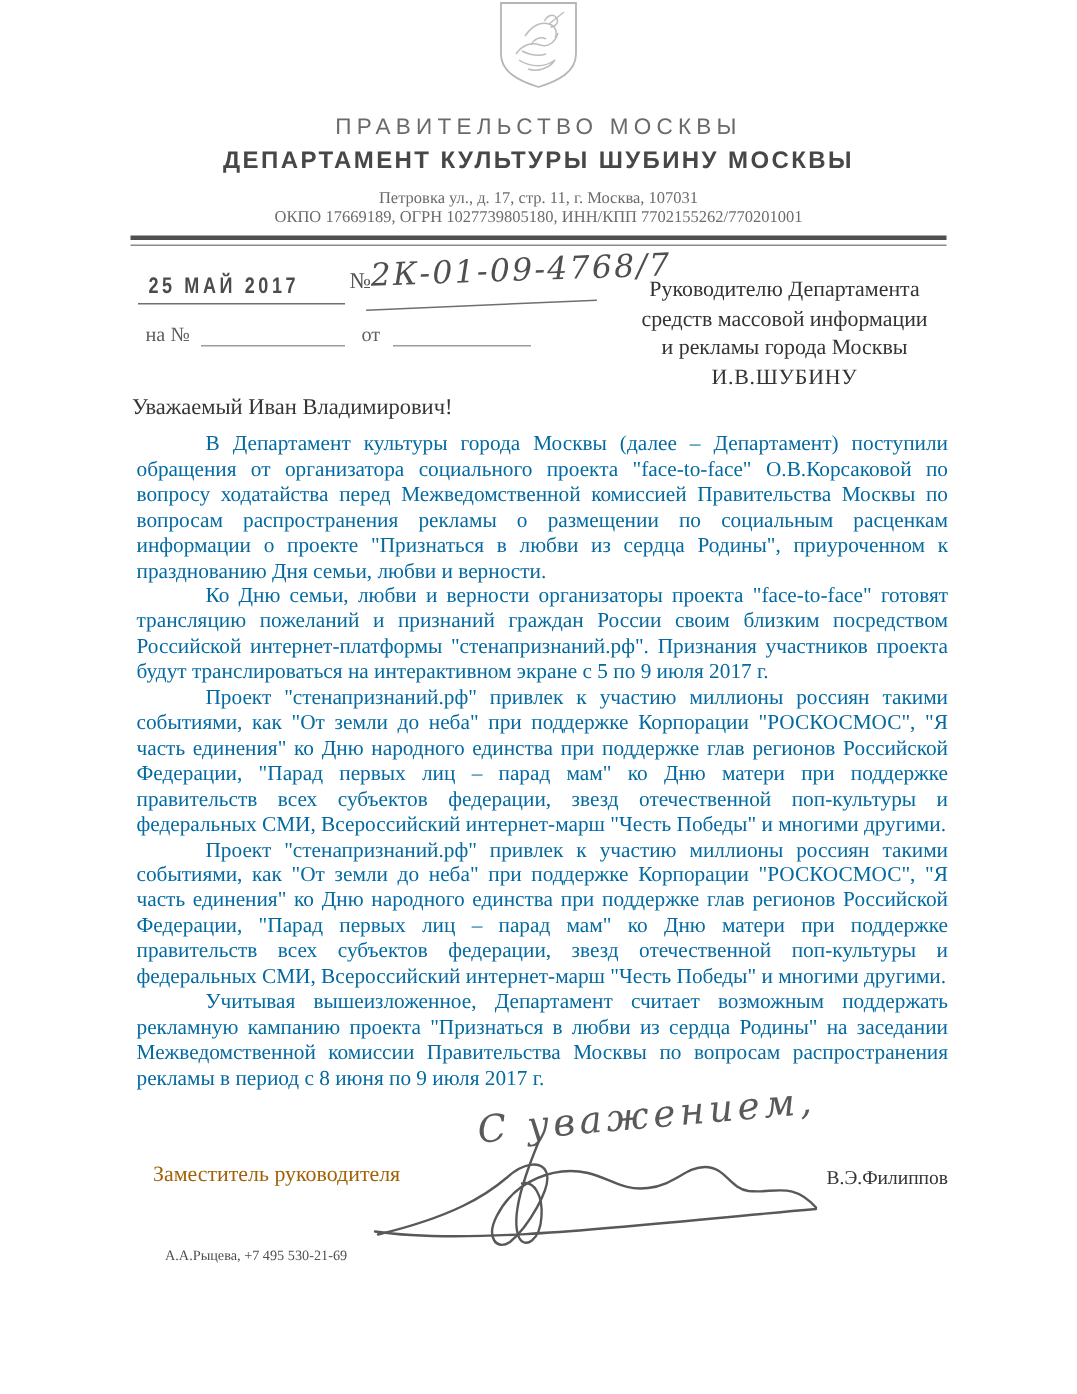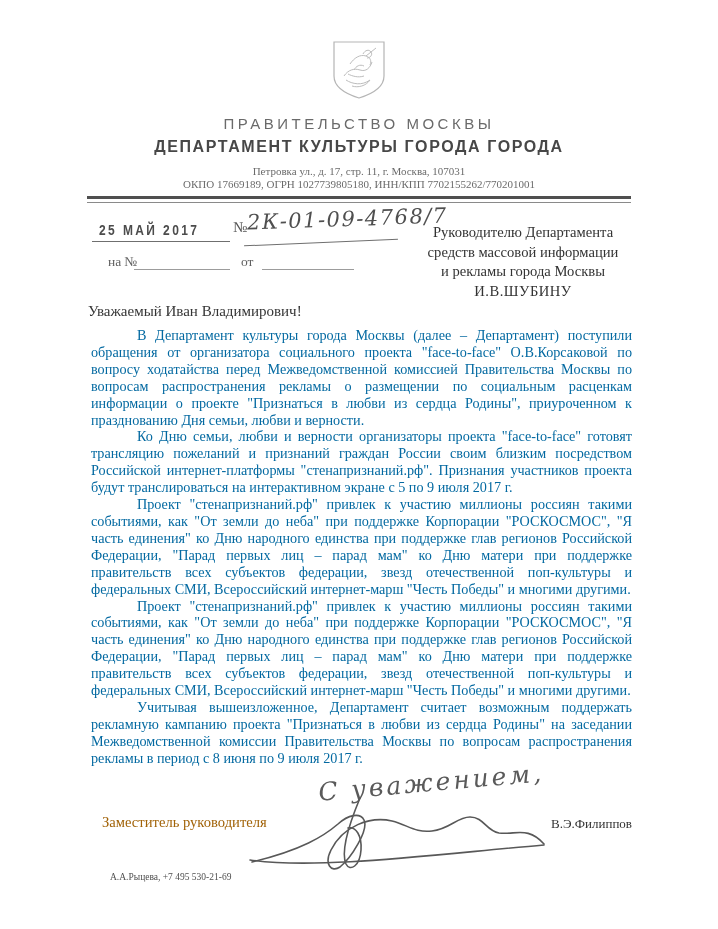--- a/index.html
+++ b/index.html
@@ -6,21 +6,21 @@
   .page{
     position:relative;
     width:718px;height:929px;
     margin:0 auto;
     background:#ffffff;
     font-family:"Liberation Serif", serif;
     color:#3b3b3b;
     overflow:hidden;
   }
   
-  .letterhead{padding-top:40px;text-align:center;}
+  .letterhead{text-align:center;}
   .emblem{display:inline-block;width:58px;height:60px;}
   .org-government{
     font-family:"Liberation Sans", sans-serif;
     font-size:15px;letter-spacing:3.5px;color:#6a6a6a;
     margin-top:11px;
   }
   .org-department{
     font-family:"Liberation Sans", sans-serif;
     font-size:16px;font-weight:bold;letter-spacing:1.6px;color:#474747;
     margin-top:6px;
@@ -42,21 +42,21 @@
   }
   .stamp-underline{position:absolute;left:92px;top:31px;width:138px;border-top:1.5px solid #6f6f6f;}
   .num-sign{position:absolute;left:233px;top:9px;font-size:15px;color:#555;}
   .hand-number{
     position:absolute;left:247px;top:-3px;
     font-family:"DejaVu Serif", serif;font-style:italic;
     font-size:21px;letter-spacing:1.5px;color:#4f4f4f;
     transform:rotate(-2deg);white-space:nowrap;
   }
   .num-underline{position:absolute;left:244px;top:32px;width:154px;border-top:1.4px solid #6f6f6f;transform:rotate(-2.5deg);}
-  .on-num-label{position:absolute;left:97px;top:44px;font-size:13.5px;color:#606060;margin-left:11px;}
+  .on-num-label{position:absolute;left:97px;top:44px;font-size:13.5px;color:#606060;}
   .on-num-line{position:absolute;left:134px;top:59px;width:96px;border-top:1.2px solid #9c9c9c;}
   .ot-label{position:absolute;left:241px;top:44px;font-size:13.5px;color:#606060;}
   .ot-line{position:absolute;left:262px;top:59px;width:92px;border-top:1.2px solid #9c9c9c;}
   .recipient{
     position:absolute;right:84px;top:13px;width:222px;
     text-align:center;font-size:14.6px;line-height:19.5px;color:#333;
   }
   .recipient-name{letter-spacing:.5px;}
   
   .salutation{margin:5px 88px 0 88px;font-size:15px;color:#353535;}
@@ -91,21 +91,21 @@
         <path d="M14 36 C18 30 24 28 30 30 C36 32 40 28 42 22"></path>
         <path d="M20 24 C24 18 30 14 36 16 C40 17 42 21 40 25"></path>
         <path d="M33 14 C35 10 39 9 41 12 C43 15 40 18 37 18"></path>
         <path d="M36 16 L46 8"></path>
         <path d="M16 40 C22 44 32 46 40 40 C36 46 28 48 22 46"></path>
         <path d="M18 34 C22 36 28 38 34 36"></path>
         <path d="M24 30 C26 26 30 24 34 26"></path>
       </g>
     </svg>
     <div class="org-government">ПРАВИТЕЛЬСТВО МОСКВЫ</div>
-    <div class="org-department">ДЕПАРТАМЕНТ КУЛЬТУРЫ ГОРОДА ГОРОДА</div>
+    <div class="org-department">ДЕПАРТАМЕНТ КУЛЬТУРЫ ШУБИНУ МОСКВЫ</div>
     <div class="address-block">
       <div>Петровка ул., д. 17, стр. 11, г. Москва, 107031</div>
       <div>ОКПО 17669189, ОГРН 1027739805180, ИНН/КПП 7702155262/770201001</div>
     </div>
   </div>
 
   <div class="rule-thick"></div>
   <div class="rule-thin"></div>
 
   <div class="ref-zone">

